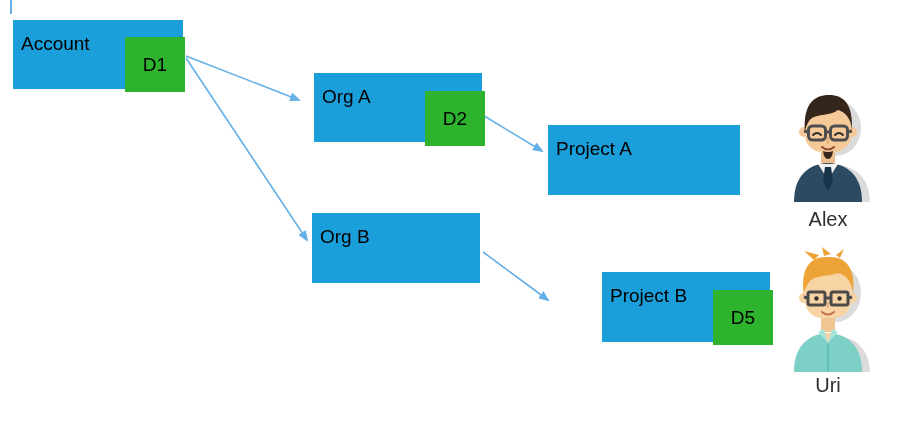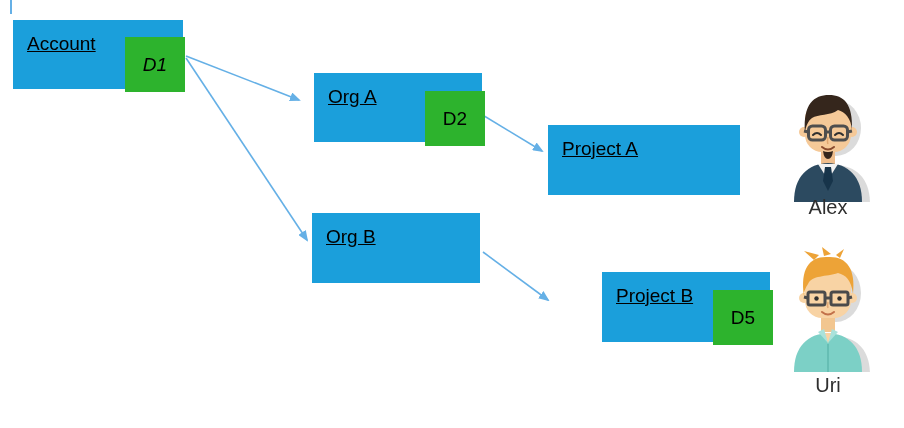--- a/index.html
+++ b/index.html
@@ -27,61 +27,60 @@
     background: var(--arrow, #65B0E6);
   }
 
   .node {
     position: absolute;
     width: 168px; height: 70px;
     background: var(--node-fill, #1B9FDB);
   }
   .node-label {
     position: absolute;
-    left: 14px; top: 13px;
+    left: 8px; top: 13px;
     font-size: 19px;
     color: var(--label-color, #000);
     white-space: nowrap;
-    text-decoration: underline;
   }
   .badge {
     position: absolute;
     left: 111px; top: 18px;
     width: 60px; height: 55px;
     background: var(--badge-fill, #2DB32D);
     display: flex;
     align-items: center;
     justify-content: center;
   }
   .badge-label {
     font-size: 19px;
     color: var(--label-color, #000);
   }
 
   #node-account   { left: 13px;  top: 20px;  width: 170px; height: 69px; }
-  #node-account .badge { left: 112px; top: 17px; font-style: italic; }
+  #node-account .badge { left: 112px; top: 17px; }
   #node-org-a     { left: 305px; top: 73px;  height: 69px; margin-left: 9px; }
   #node-project-a { left: 548px; top: 125px; padding-left: 24px; }
   #node-org-b     { left: 312px; top: 213px; }
   #node-project-b { left: 555px; top: 272px; margin-left: 47px; }
 
   .user-figure {
     position: absolute;
     width: 100px;
   }
   #user-alex-figure { left: 778px; top: 90px;  height: 112px; }
   #user-uri-figure  { left: 778px; top: 246px; height: 126px; }
   .user-label {
     position: absolute;
     width: 100px;
     text-align: center;
     font-size: 20px;
     color: #2f2f2f;
   }
-  #user-alex-label { left: 778px; top: 196px; }
+  #user-alex-label { left: 778px; top: 208px; }
   #user-uri-label  { left: 778px; top: 374px; }
 </style>
 </head>
 <body>
 
 <div class="canvas">
 
   <svg class="connectors">
     <defs>
       <marker id="arrow-head" markerUnits="userSpaceOnUse" markerWidth="11" markerHeight="9" refX="9" refY="4.5" orient="auto">

